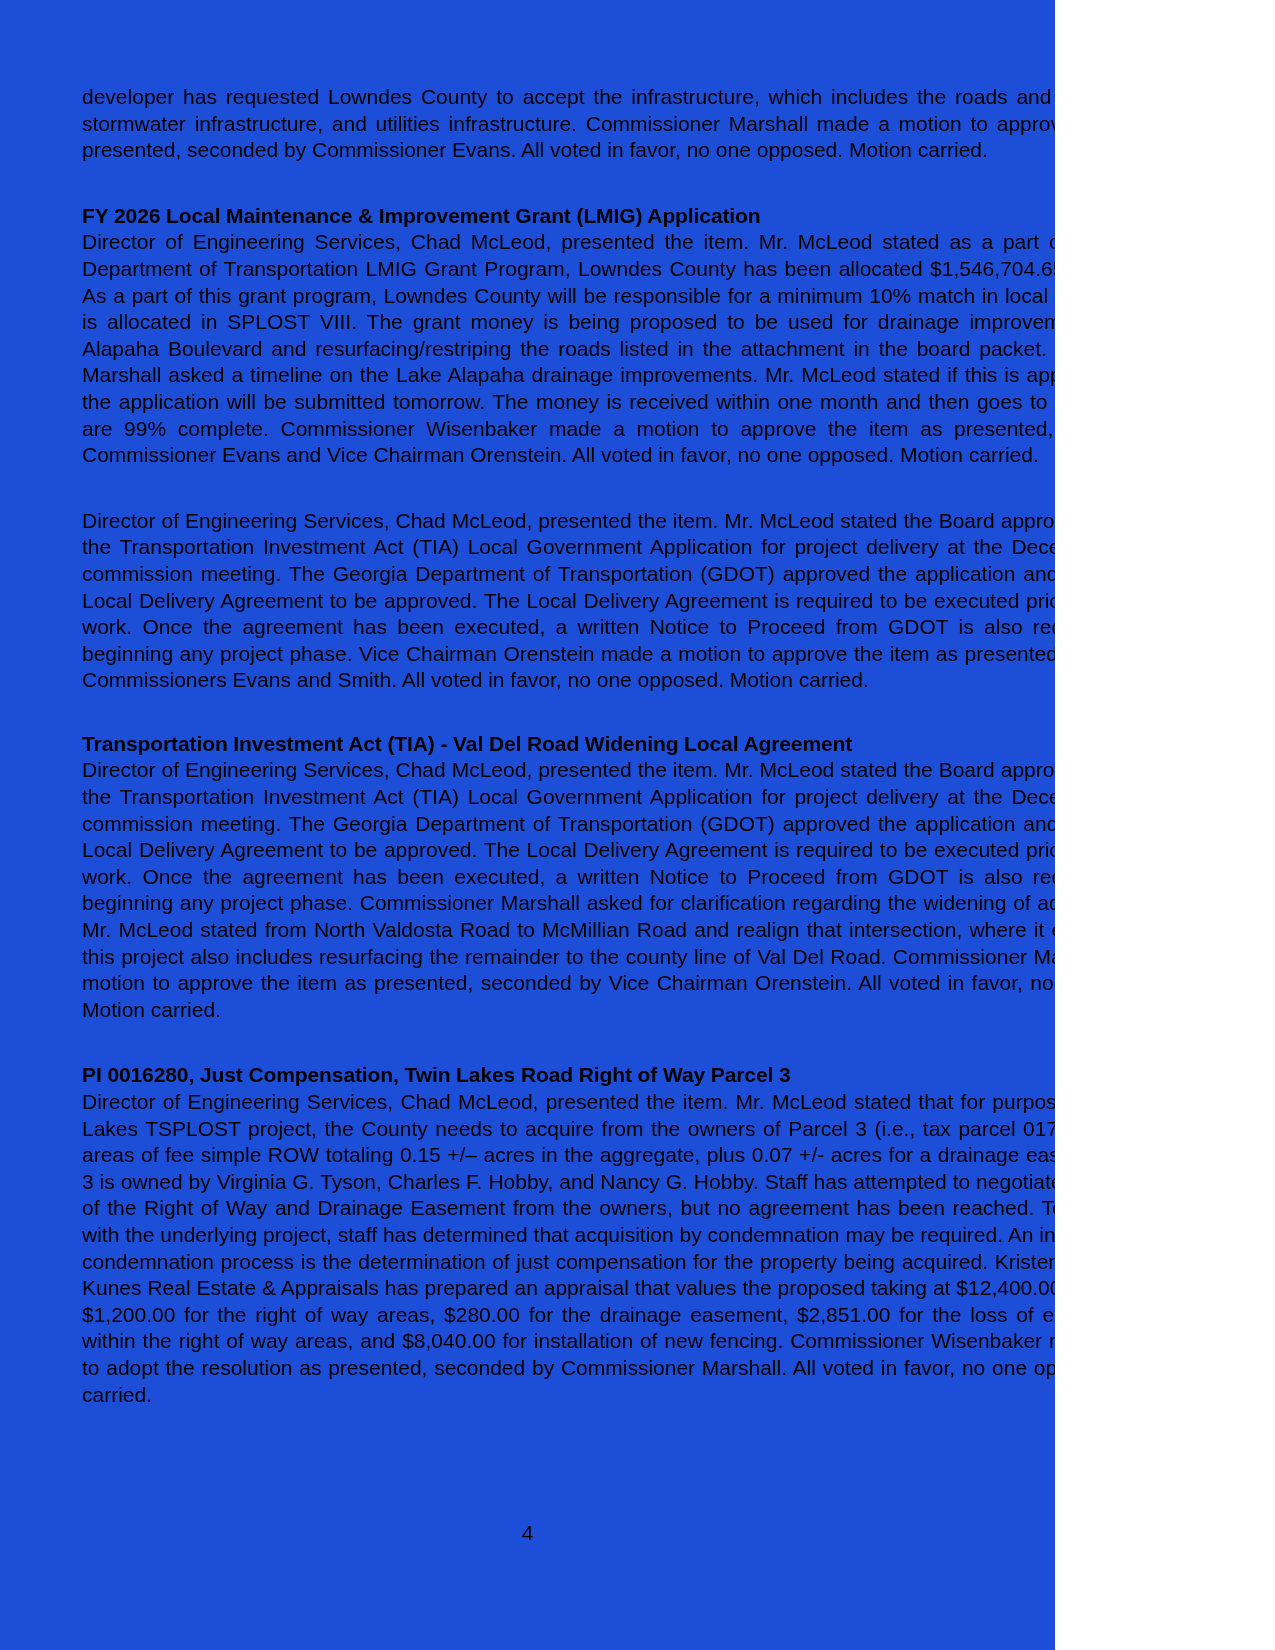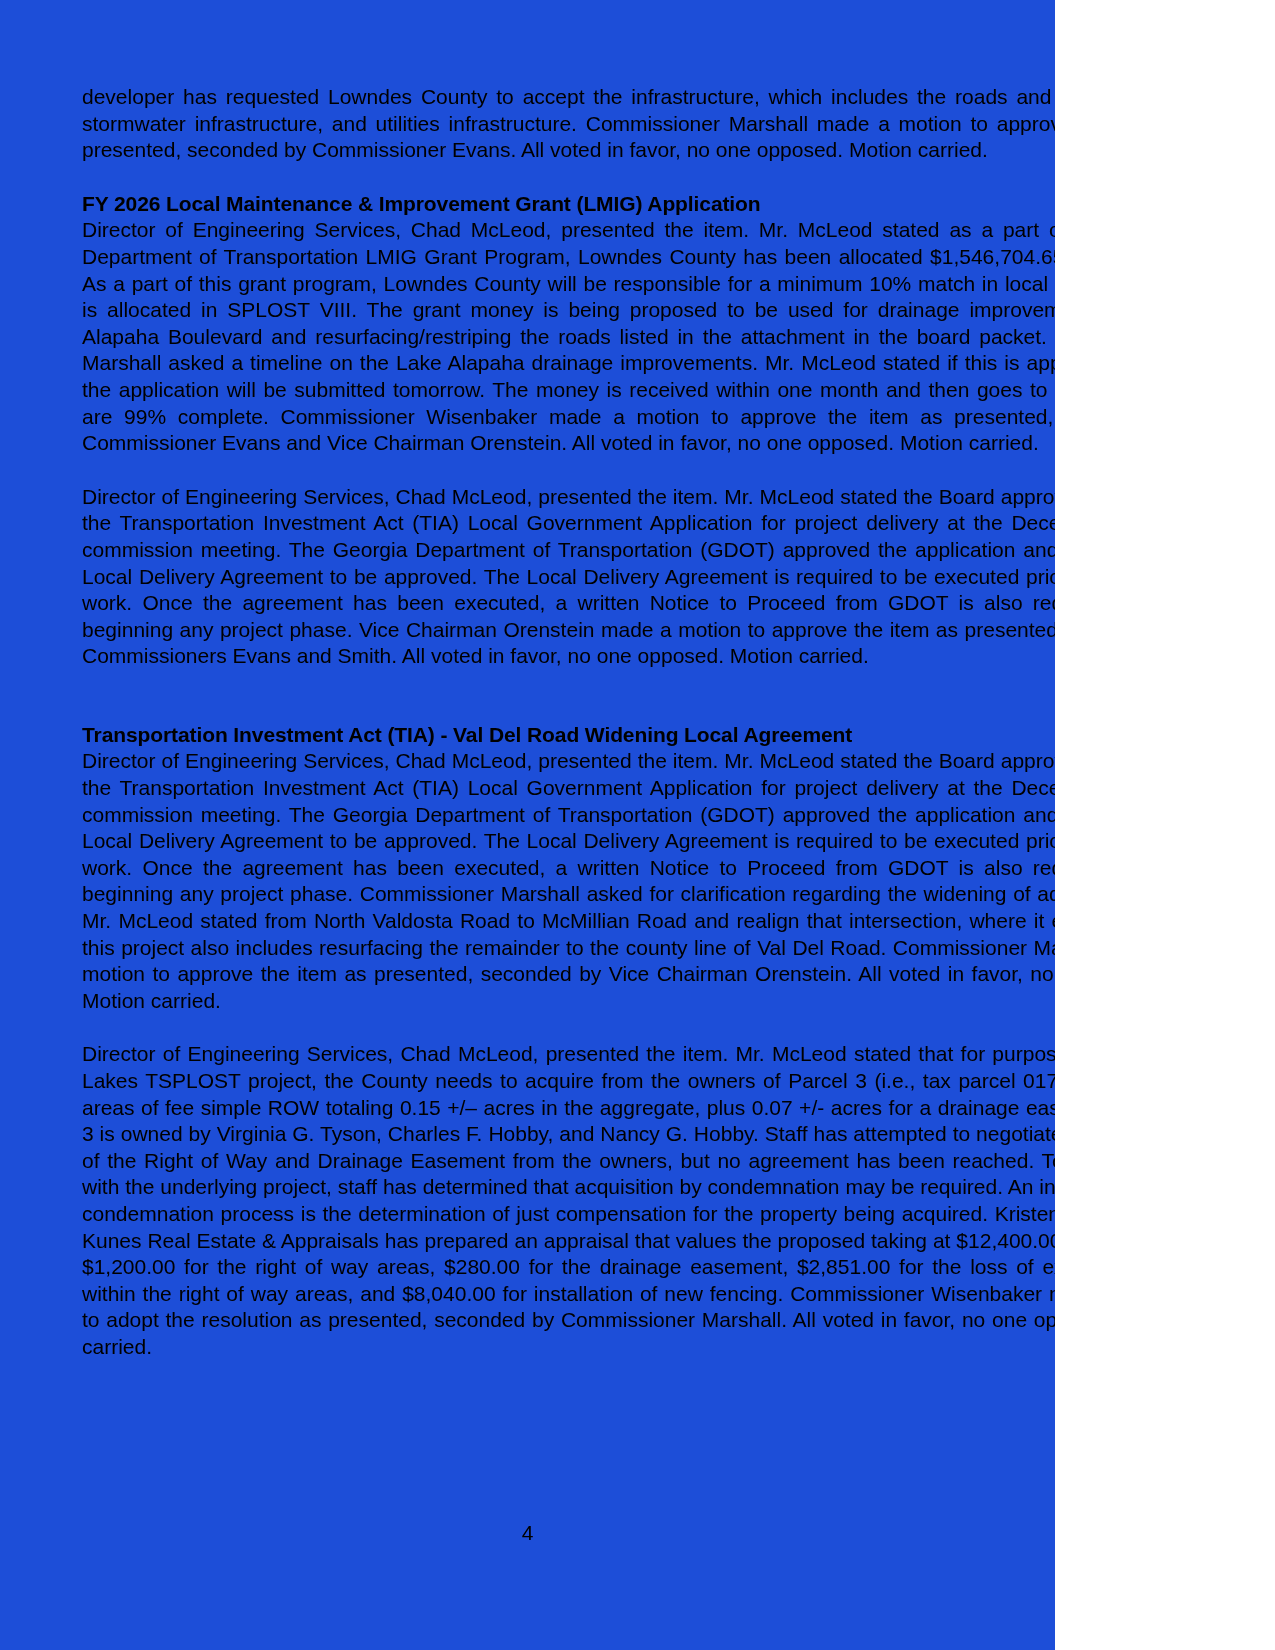--- a/index.html
+++ b/index.html
@@ -21,24 +21,24 @@
     left: 82px;
     top: 84px;
     width: 1108px;
     font-size: 21px;
     line-height: 26.6px;
   }
   .doc-section {
     margin: 0;
   }
   .doc-section + .doc-section {
-    margin-top: 27px;
+    margin-top: 39px;
   }
   .doc-section.extra-gap {
-    margin-top: 52px;
+    margin-top: 37px;
   }
   .section-heading {
     margin: 0;
     font-size: 21px;
     font-weight: bold;
     line-height: 26.6px;
     white-space: nowrap;
     letter-spacing: -0.1px;
   }
   .section-body {
@@ -75,19 +75,20 @@
     <div class="doc-section">
       <p class="section-body">Director of Engineering Services, Chad McLeod, presented the item. Mr. McLeod stated the Board approved submitting the Transportation Investment Act (TIA) Local Government Application for project delivery at the December 9, 2025 commission meeting. The Georgia Department of Transportation (GDOT) approved the application and sent staff the Local Delivery Agreement to be approved. The Local Delivery Agreement is required to be executed prior to beginning work. Once the agreement has been executed, a written Notice to Proceed from GDOT is also required prior to beginning any project phase. Vice Chairman Orenstein made a motion to approve the item as presented, seconded by Commissioners Evans and Smith. All voted in favor, no one opposed. Motion carried.</p>
     </div>
 
     <div class="doc-section extra-gap">
       <h2 class="section-heading">Transportation Investment Act (TIA) - Val Del Road Widening Local Agreement</h2>
       <p class="section-body">Director of Engineering Services, Chad McLeod, presented the item. Mr. McLeod stated the Board approved submitting the Transportation Investment Act (TIA) Local Government Application for project delivery at the December 9, 2025 commission meeting. The Georgia Department of Transportation (GDOT) approved the application and sent staff the Local Delivery Agreement to be approved. The Local Delivery Agreement is required to be executed prior to beginning work. Once the agreement has been executed, a written Notice to Proceed from GDOT is also required prior to beginning any project phase.  Commissioner Marshall asked for clarification regarding the widening of additional lanes. Mr. McLeod stated from North Valdosta Road to McMillian Road and realign that intersection, where it ends. A part of this project also includes resurfacing the remainder to the county line of Val Del Road. Commissioner Marshall made a motion to approve the item as presented, seconded by Vice Chairman Orenstein. All voted in favor, no one opposed. Motion carried.</p>
     </div>
 
     <div class="doc-section">
+      <h2 class="section-heading">PI 0016280, Just Compensation, Twin Lakes Road Right of Way Parcel 3</h2>
       <p class="section-body">Director of Engineering Services, Chad McLeod, presented the item. Mr. McLeod stated that for purposes of the Twin Lakes TSPLOST project, the County needs to acquire from the owners of Parcel 3 (i.e., tax parcel 0171 090) certain areas of fee simple ROW totaling 0.15 +/– acres in the aggregate, plus 0.07 +/- acres for a drainage easement. Parcel 3 is owned by Virginia G. Tyson, Charles F. Hobby, and Nancy G. Hobby. Staff has attempted to negotiate the purchase of the Right of Way and Drainage Easement from the owners, but no agreement has been reached. To avoid delays with the underlying project, staff has determined that acquisition by condemnation may be required. An initial step in the condemnation process is the determination of just compensation for the property being acquired. Kristen Johnson with Kunes Real Estate &amp; Appraisals has prepared an appraisal that values the proposed taking at $12,400.00, consisting of $1,200.00 for the right of way areas, $280.00 for the drainage easement, $2,851.00 for the loss of existing fencing within the right of way areas, and $8,040.00 for installation of new fencing. Commissioner Wisenbaker made a motion to adopt the resolution as presented, seconded by Commissioner Marshall. All voted in favor, no one opposed. Motion carried.</p>
     </div>
 
   </div>
 
   <div class="page-number">4</div>
 </div>
 
 </body></html>

